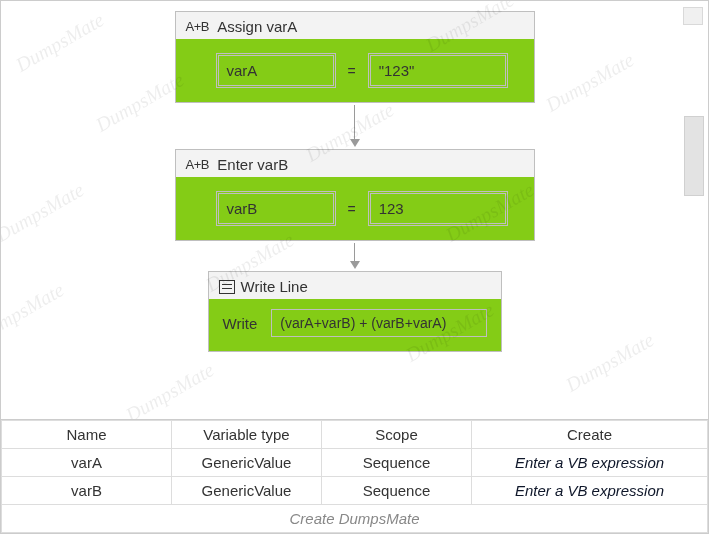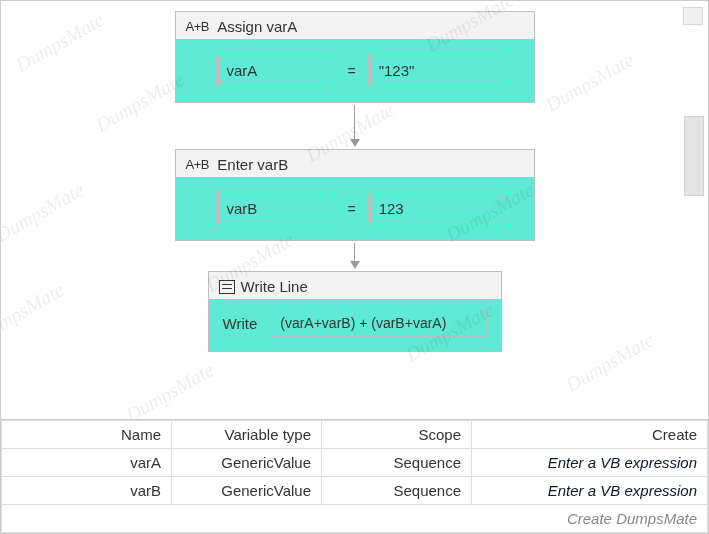--- a/index.html
+++ b/index.html
@@ -29,21 +29,21 @@
     width: 500px;
     display: flex;
     flex-direction: column;
     align-items: center;
     padding-top: 8px;
   }
 
   
   .activity {
     border: 1px solid #bfbfbf;
-    background: #5eead4;
+    background: #84cc16;
     width: 360px;
     margin: 2px 0;
   }
   .activity-header {
     display: flex;
     align-items: center;
     padding: 6px 10px 4px 10px;
     font-size: 15px;
     color: #333;
     background: #f3f3f3;
@@ -158,21 +158,21 @@
     background: #fff;
     width: 100%;
     position: relative;
   }
   .vars table {
     width: 100%;
     border-collapse: collapse;
     table-layout: fixed;
   }
   .vars th, .vars td {
-    text-align: right;
+    text-align: center;
     padding: 5px 10px;
     border: 1px solid #ddd;
     font-size: 15px;
     font-weight: normal;
     color: #333;
     background: #fff;
   }
   .vars td.placeholder { color: #0f172a; font-style: italic; }
   .vars tr.create td {
     color: #888; font-style: italic;

